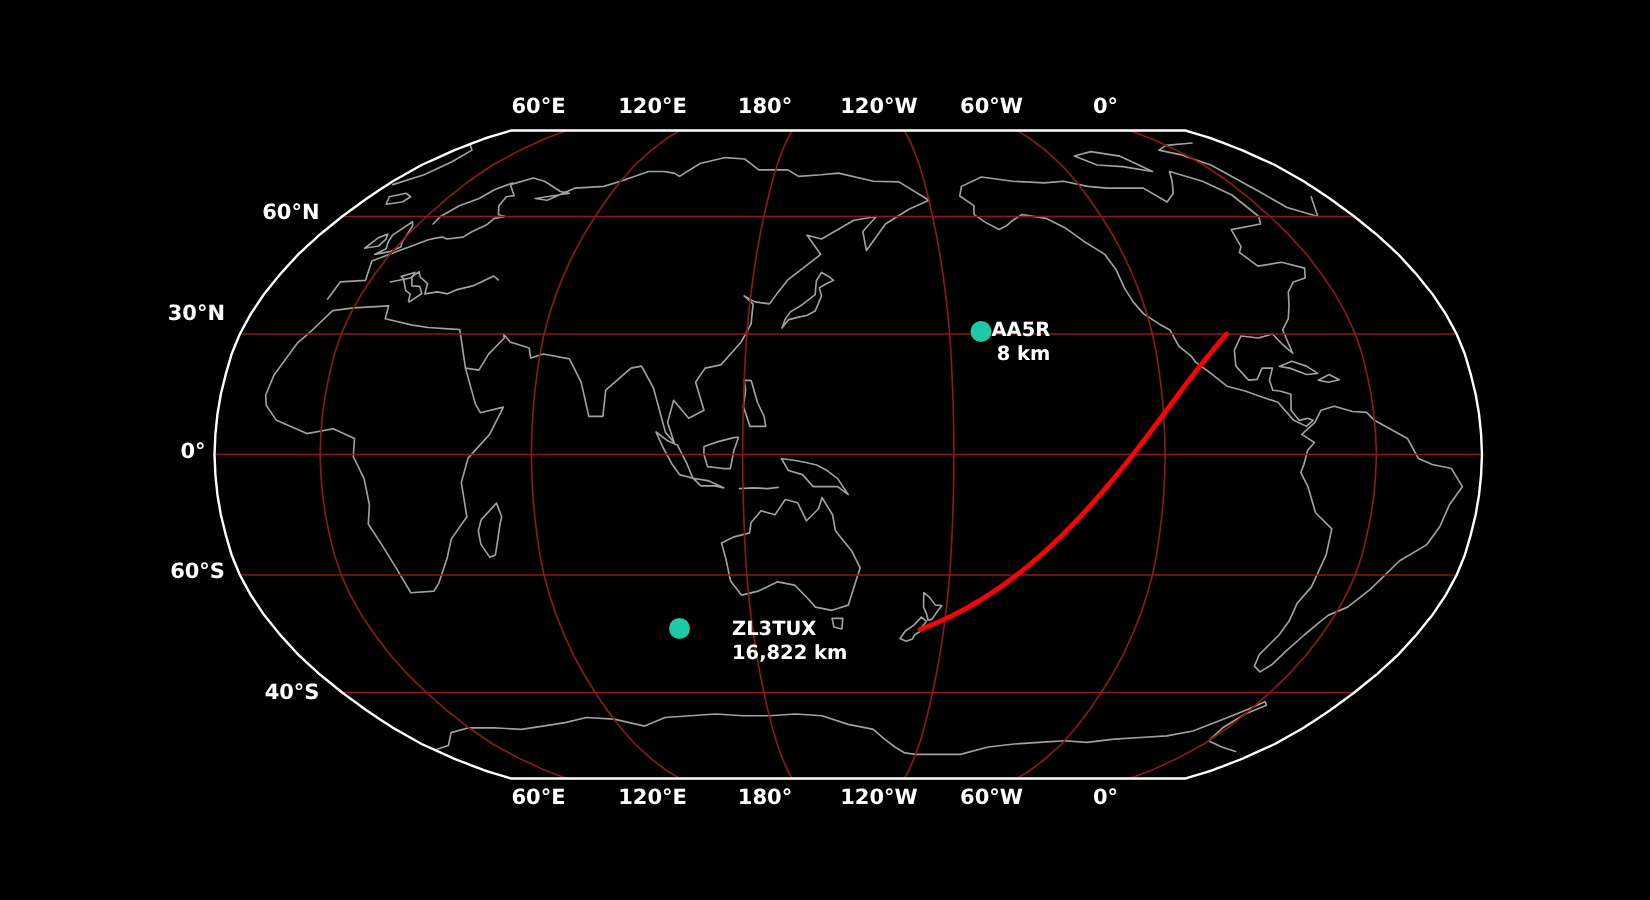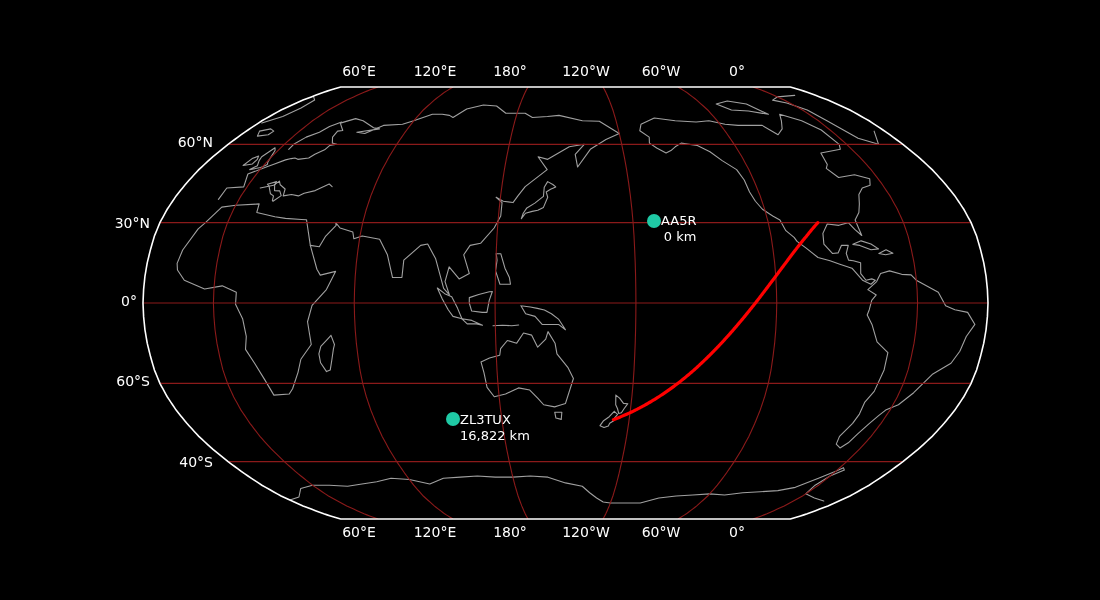--- a/index.html
+++ b/index.html
@@ -14,20 +14,21 @@
     font-family: "DejaVu Sans", sans-serif;
     color: #ffffff;
     position: relative;
   }
   #root {
     position: absolute;
     left: 0; top: 0;
     width: 1100px;
     height: 496px;
     background: #000000;
+    font-weight: bold;
   }
   .title {
     position: absolute;
     left: 0;
     top: 6px;
     width: 1100px;
     text-align: center;
     font-size: 24px;
     color: #ffffff;
     letter-spacing: 0.2px;
@@ -155,29 +156,29 @@
   <div id="lonBot">
       <div class="axlabel lon-bot" style="left: 359px; top: 524px;">60°E</div>
       <div class="axlabel lon-bot" style="left: 435px; top: 524px;">120°E</div>
       <div class="axlabel lon-bot" style="left: 510px; top: 524px;">180°</div>
       <div class="axlabel lon-bot" style="left: 586px; top: 524px;">120°W</div>
       <div class="axlabel lon-bot" style="left: 661px; top: 524px;">60°W</div>
       <div class="axlabel lon-bot" style="left: 737px; top: 524px;">0°</div>
     </div>
   <div id="latLeft">
       <div class="axlabel lat" style="left: 213px; top: 142px;">60°N</div>
-      <div class="axlabel lat" style="left: 150px; top: 223px;">30°N</div>
+      <div class="axlabel lat" style="left: 150px; top: 209px;">30°N</div>
       <div class="axlabel lat" style="left: 137px; top: 301px;">0°</div>
       <div class="axlabel lat" style="left: 150px; top: 381px;">60°S</div>
       <div class="axlabel lat" style="left: 213px; top: 462px;">40°S</div>
     </div>
 
   <div class="mk-label" style="left:661px; top:213px;text-align:right;">
     <div>AA5R</div>
-    <div>0 km</div>
+    <div>8 km</div>
   </div>
 
-  <div class="mk-label" style="left:460px; top:412px;">
+  <div class="mk-label" style="left:488px; top:412px;">
     <div>ZL3TUX</div>
     <div>16,822 km</div>
   </div>
 
 </div>
 
 </body></html>

